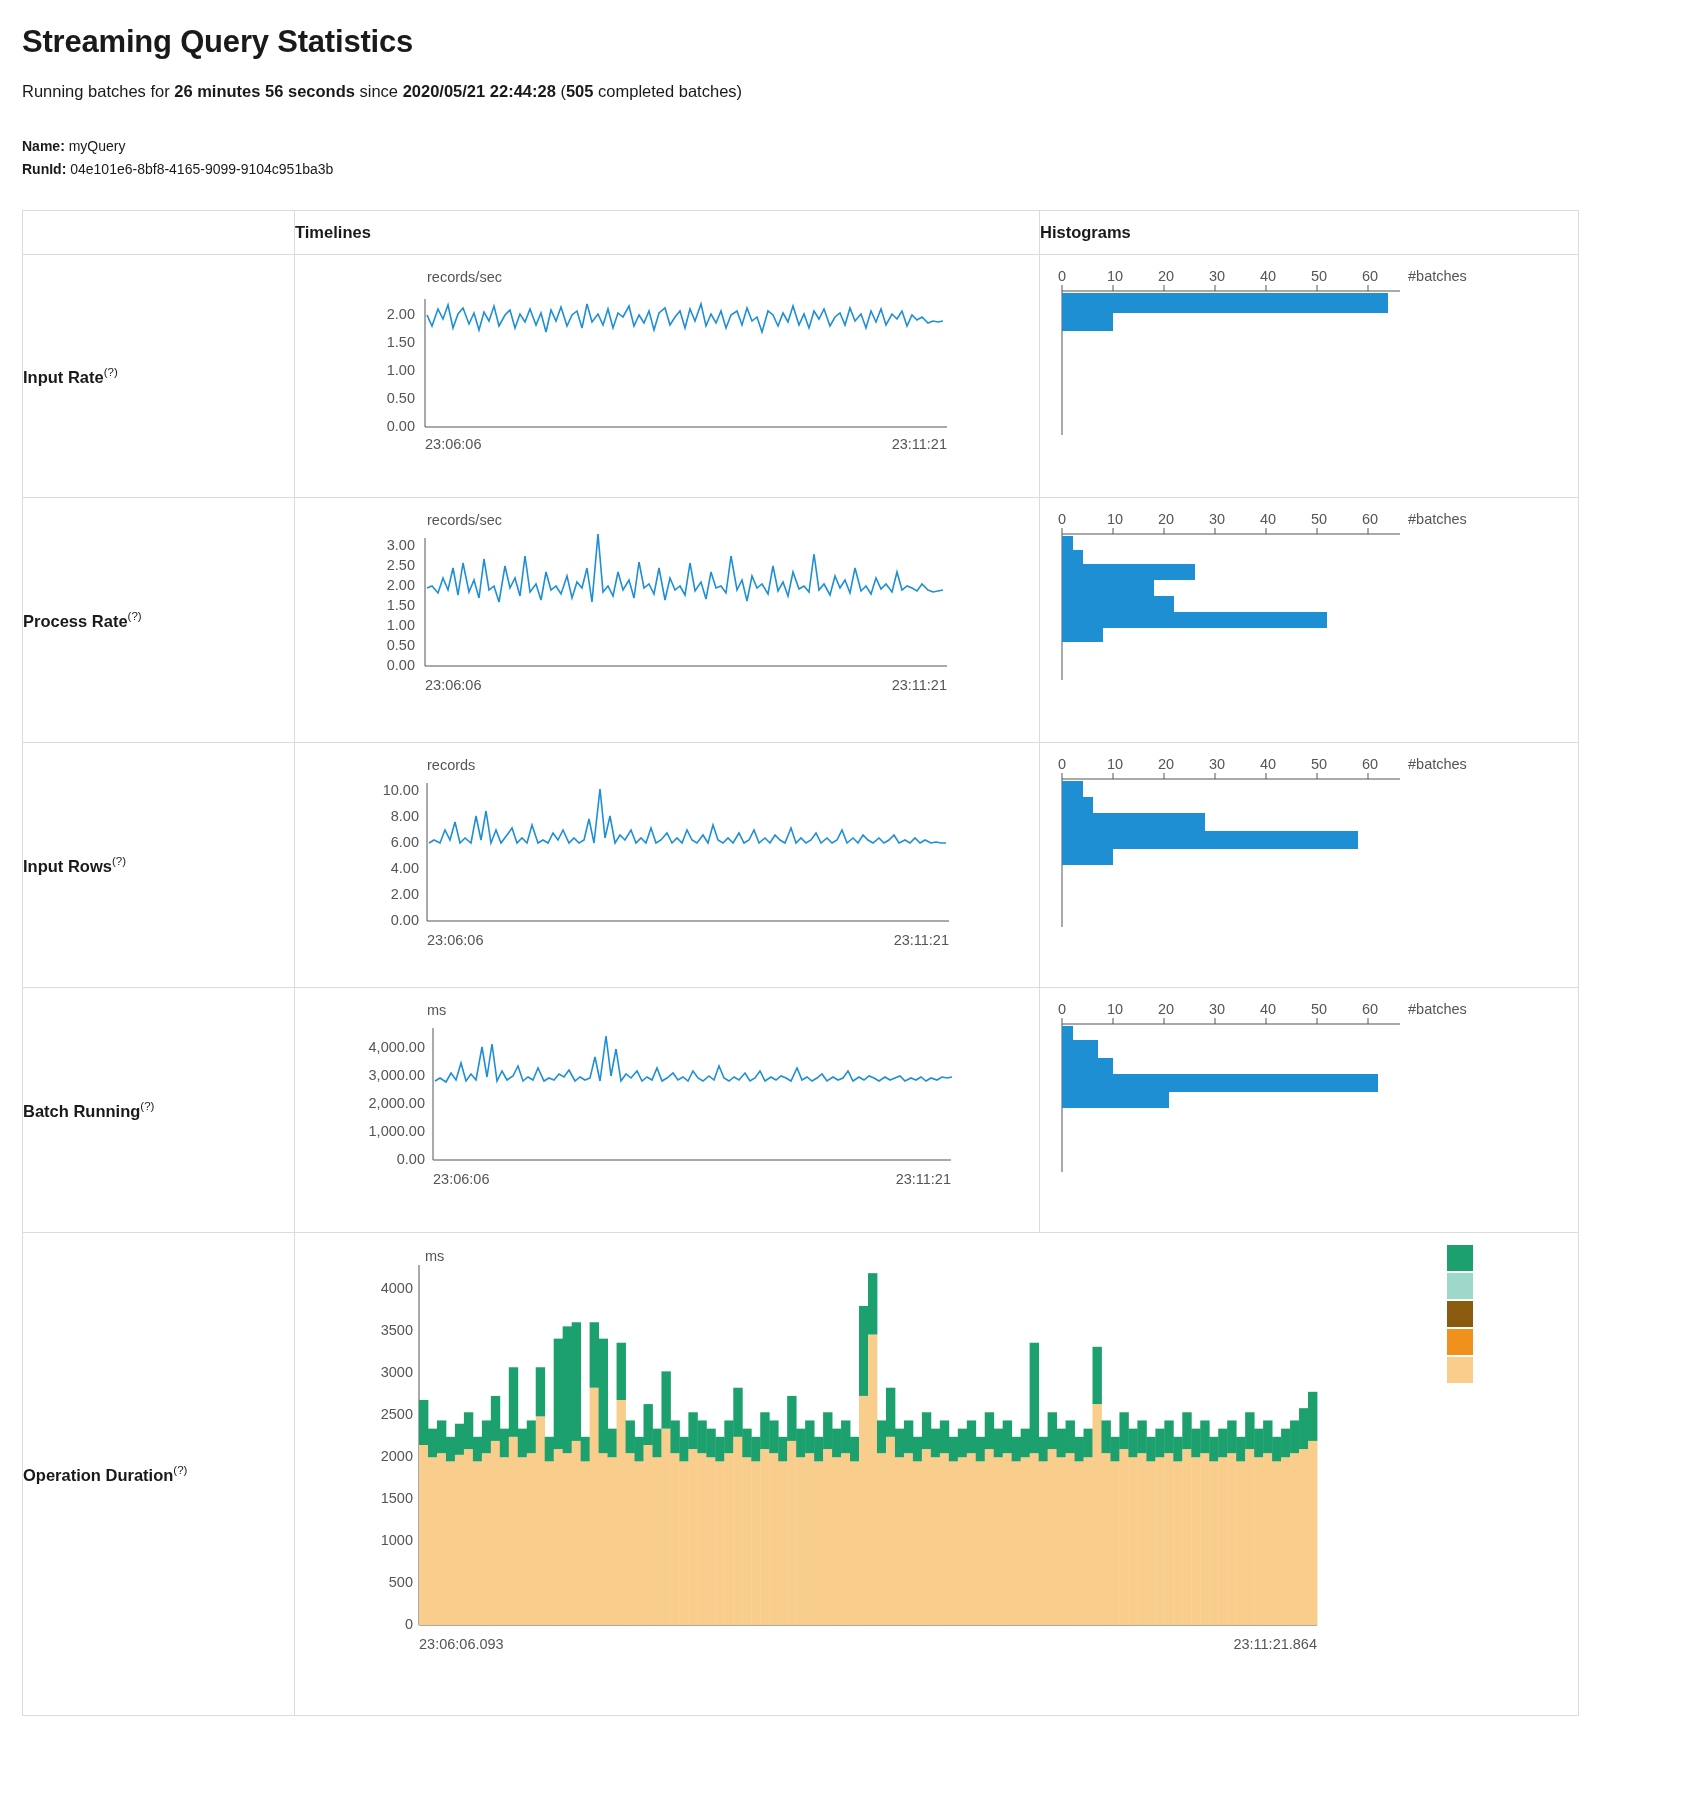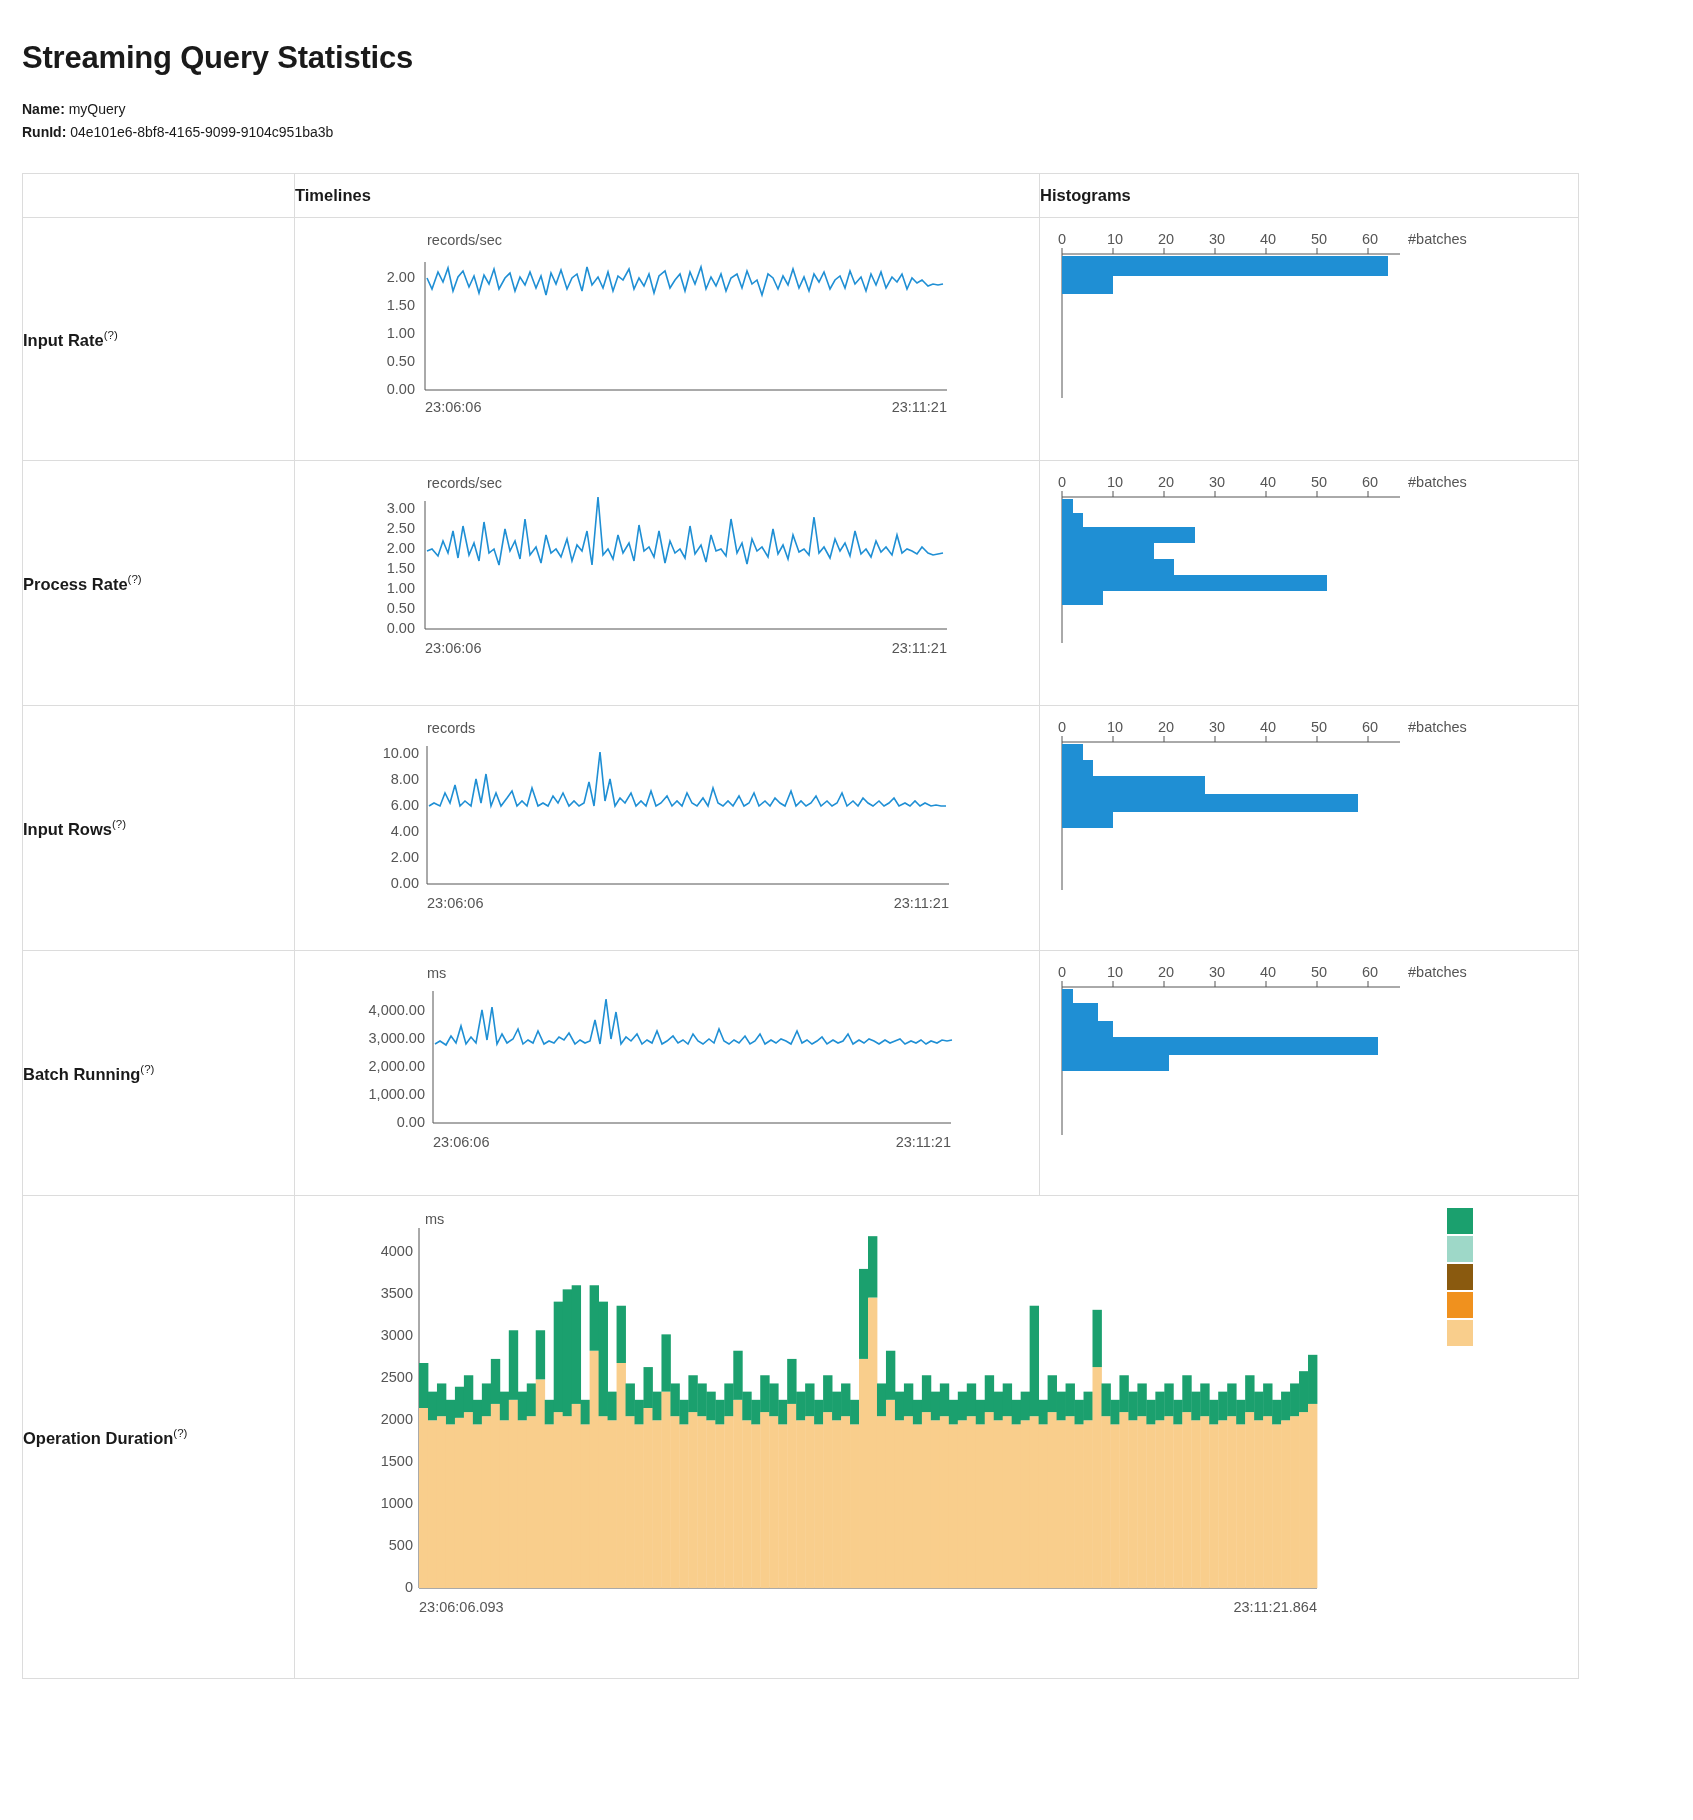--- a/index.html
+++ b/index.html
@@ -3,21 +3,21 @@
 <meta charset="utf-8">
 <style>
   * { box-sizing: border-box; }
   html, body {
     margin: 0; padding: 0;
     background: #ffffff;
     font-family: "Liberation Sans", sans-serif;
     color: #1a1a1a;
   }
   body { width: 1693px; min-height: 1820px; }
-  .page { padding: 32px 22px 0 22px; border-radius: 10px; }
+  .page { padding: 16px 22px 0 22px; border-radius: 10px; }
 
   h1.title {
     font-size: 31px;
     font-weight: bold;
     margin: 8px 0 22px 0;
     letter-spacing: -0.2px;
   }
   .subtitle {
     font-size: 16.5px;
     margin: 0 0 34px 0;
@@ -81,20 +81,23 @@
 
   .opdur-wrap { display: flex; align-items: flex-start; }
 </style>
 </head>
 <body>
 
 <div class="page">
 
   <h1 class="title">Streaming Query Statistics</h1>
 
+  <div class="subtitle">
+    <span>Running batches for </span><b>26 minutes 56 seconds</b><span> since </span><b>2020/05/21 22:44:28</b><span> (</span><b>505</b><span> completed batches)</span>
+  </div>
 
   <div class="meta">
     <div>
       <span class="k">Name:</span>
       <span>myQuery</span>
     </div>
     <div>
       <span class="k">RunId:</span>
       <span>04e101e6-8bf8-4165-9099-9104c951ba3b</span>
     </div>

